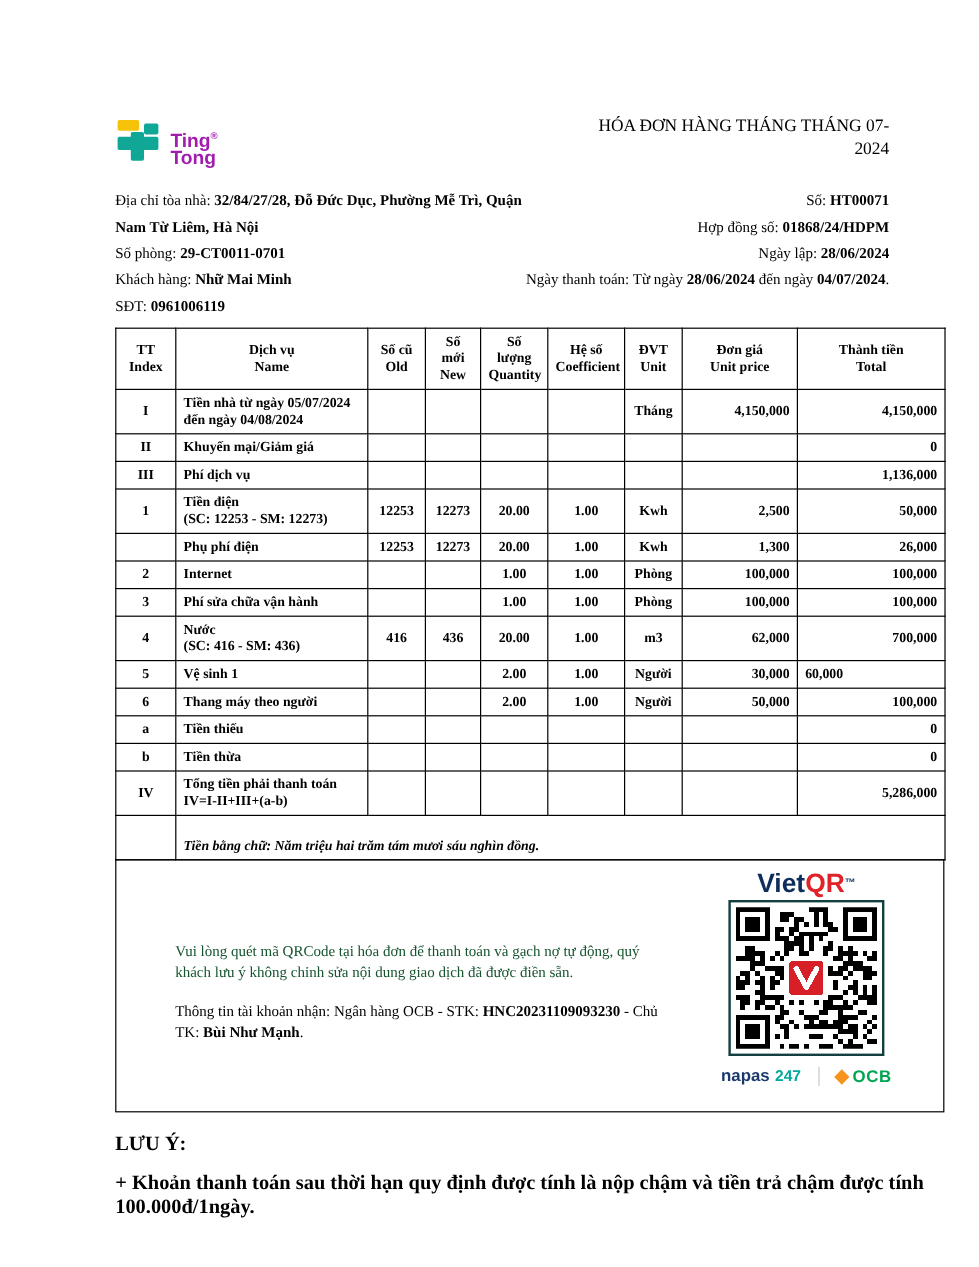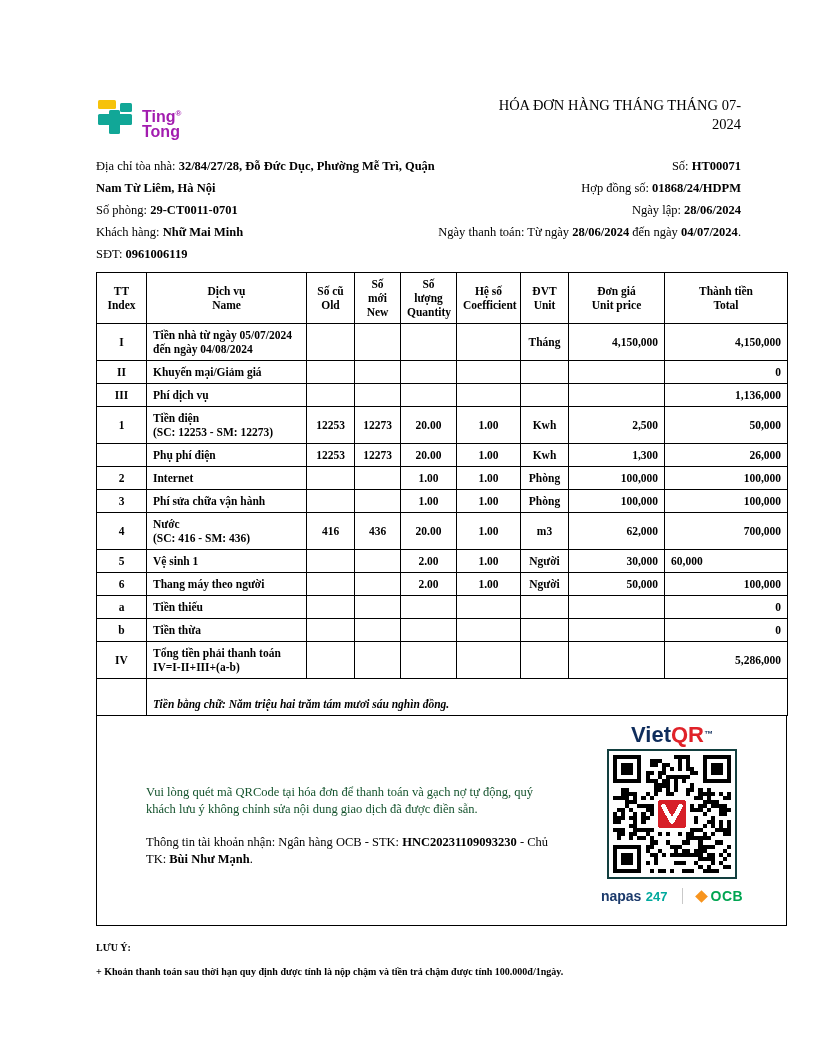--- a/index.html
+++ b/index.html
@@ -77,21 +77,21 @@
     font-family: "Liberation Sans", sans-serif;
   }
   .napas-name { color: #1b3a6b; font-weight: 700; font-size: 14px; }
   .napas-247 { color: #00a99d; font-weight: 700; font-size: 13px; }
   .brand-sep { width: 1px; height: 16px; background: #c9c9c9; }
   .ocb { display: flex; align-items: center; gap: 5px; }
   .ocb-icon { width: 9px; height: 9px; background: #f7941e; transform: rotate(45deg); display: inline-block; }
   .ocb-text { color: #00a551; font-weight: 800; font-size: 14px; letter-spacing: 0.5px; }
 
   
-  .footer { margin-top: 16px; font-size: 10px; }
+  .footer { margin-top: 16px; font-size: 17px; }
   .footer-title { font-weight: 700; margin: 0; }
   .footer-note { font-weight: 700; margin: 13px 0 0 0; }
 </style>
 </head>
 <body>
 
 <div class="page">
   <div class="content">
 
     <div class="header">

